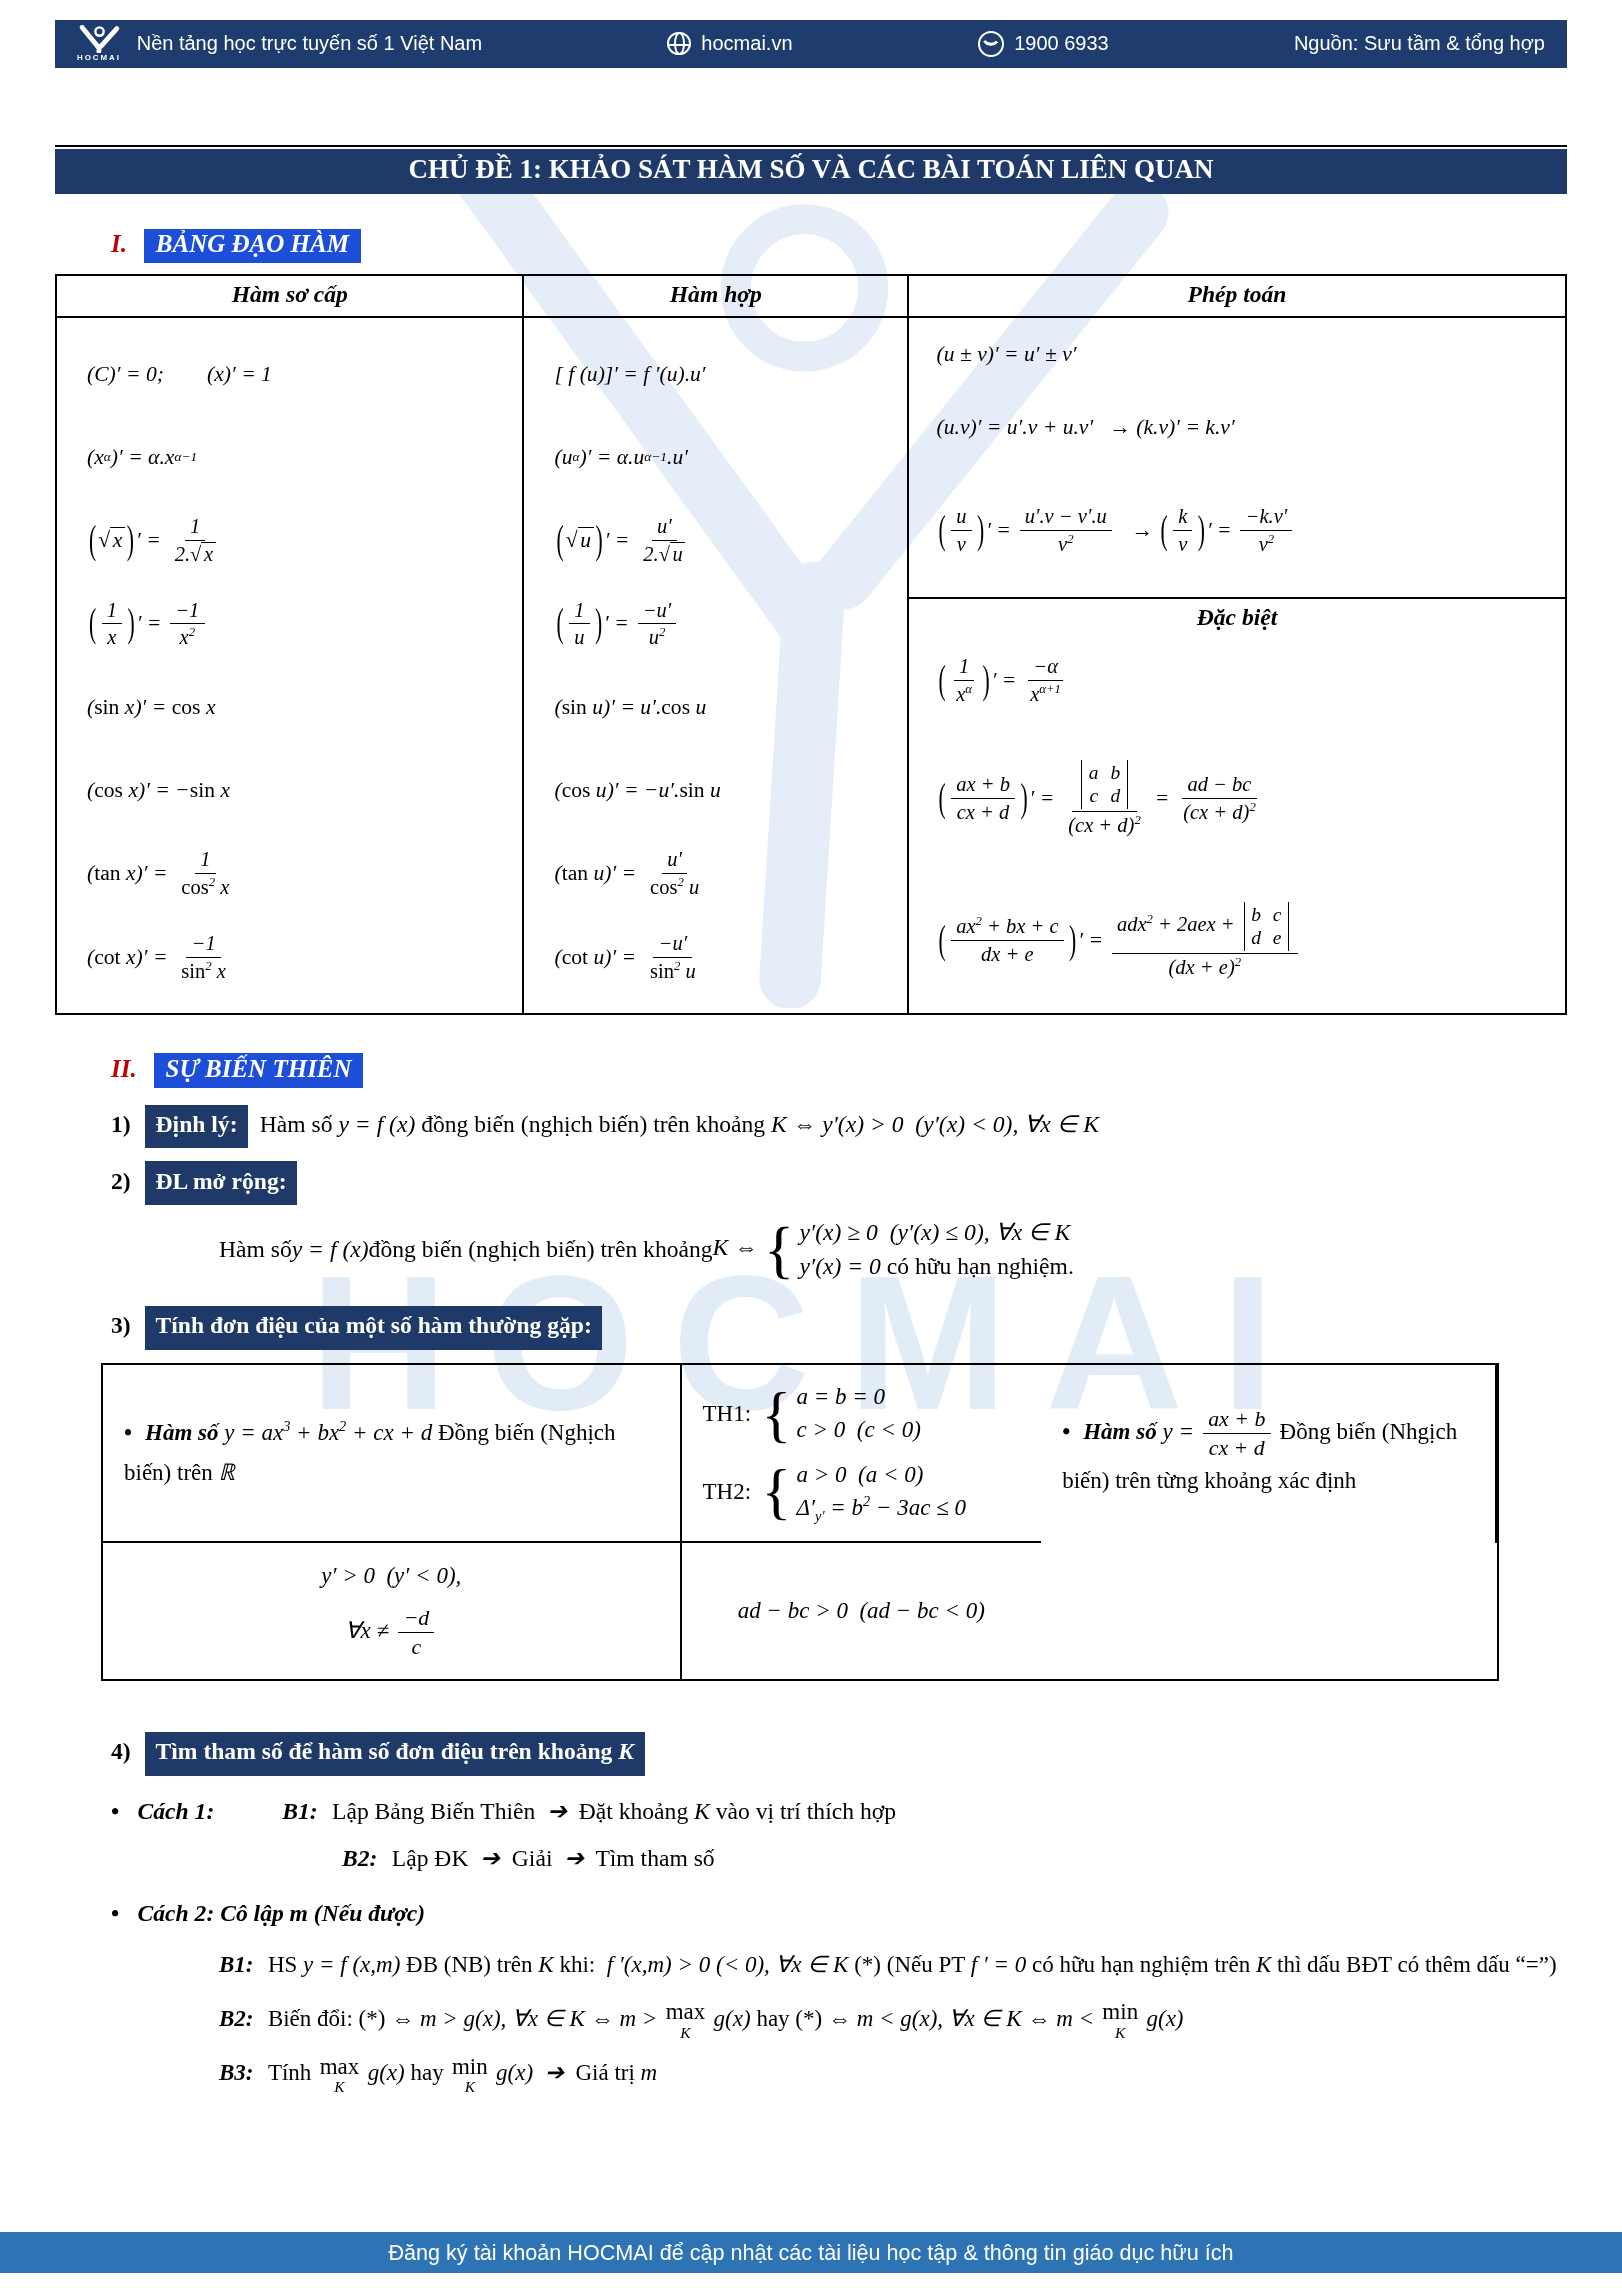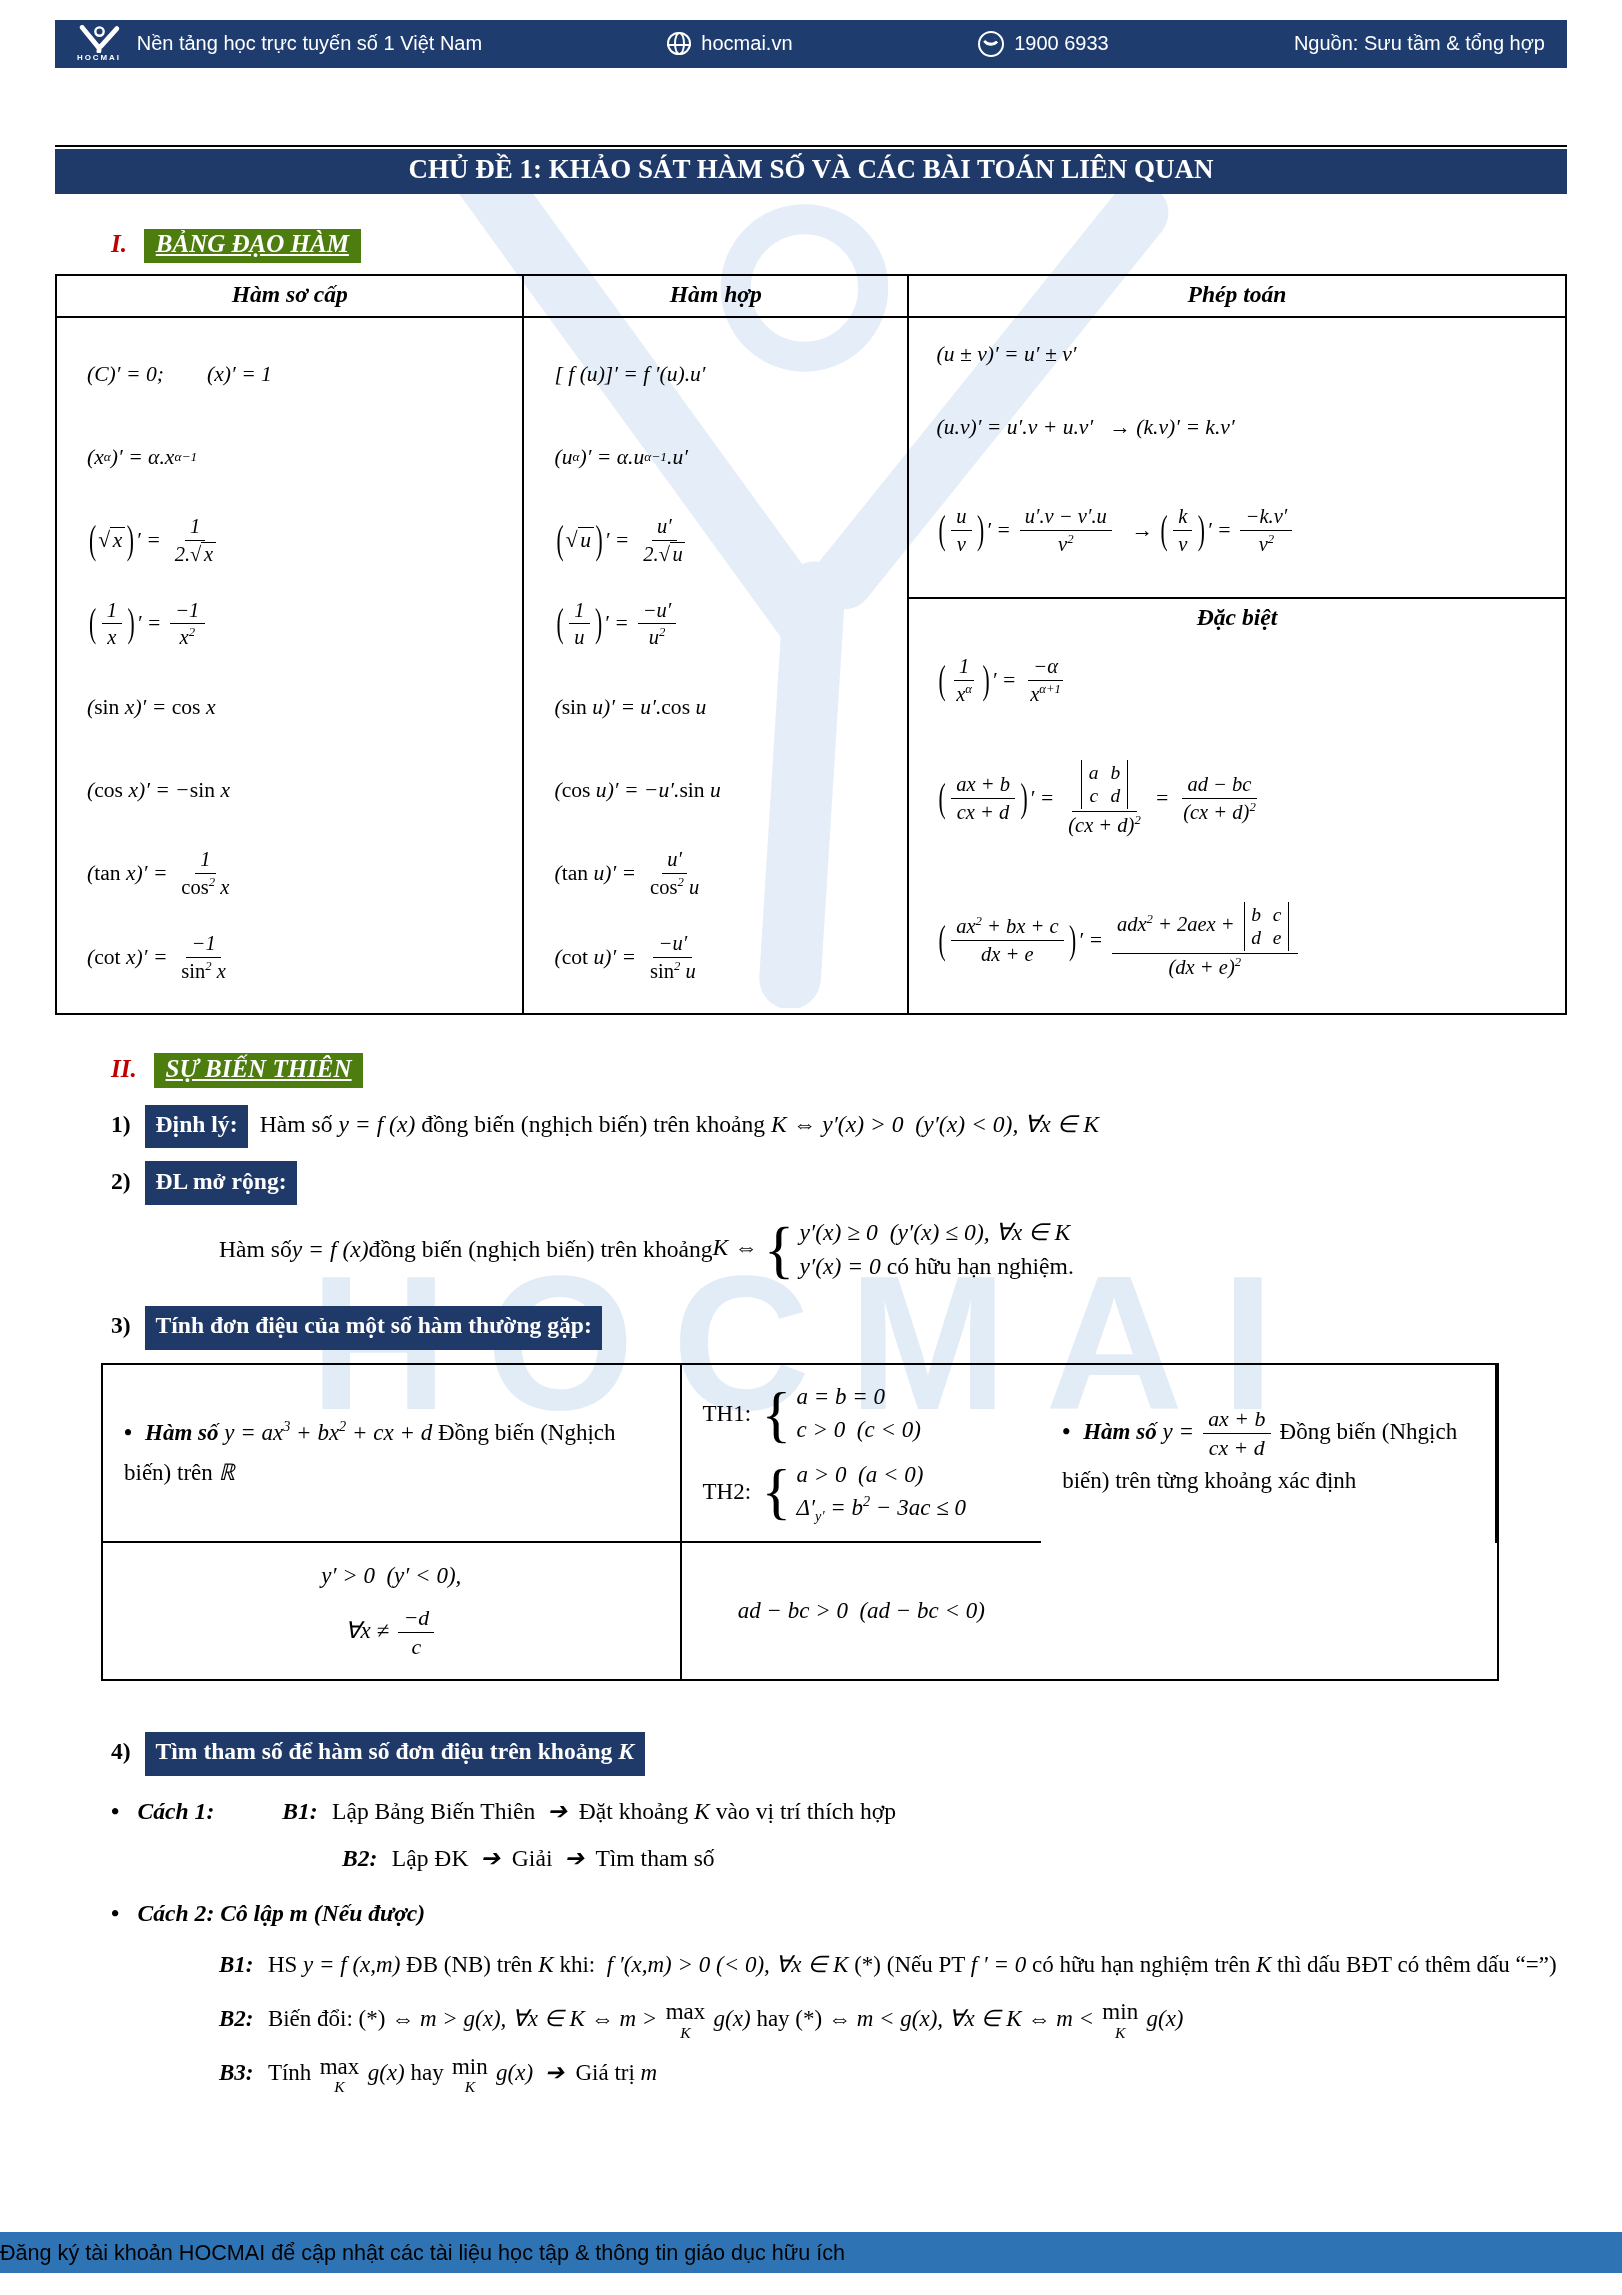--- a/index.html
+++ b/index.html
@@ -35,21 +35,21 @@
 
   
   .title-rule{border-top:2.6px solid #000;margin-top:77px}
   .title-bar{margin-top:2px;background:#1f3a68;color:#fff;text-align:center;
              font-size:27px;font-weight:700;padding:5.9px 0 8.5px}
 
   
   .sec-head{margin:35px 0 0 56px;font-size:25px;font-weight:700;font-style:italic;
             display:flex;align-items:baseline;gap:17px}
   .sec-num{color:#c00000}
-  .redbox{background:#4d7c0f;color:#fff;padding:1.3px 11.8px 5.2px;text-decoration:underline}
+  .redbox{background:#1d4ed8;color:#fff;padding:1.3px 11.8px 5.2px;}
 
   
   .math{font-family:"Liberation Serif",serif;font-style:italic;white-space:pre-wrap}
   .rm{font-style:normal}
   sup,sub{font-size:0.62em;line-height:0}
   .mfrac{display:inline-flex;flex-direction:column;align-items:center;vertical-align:middle;
          margin:0 3.3px;text-align:center;font-size:0.95em}
   .mnum{display:block;padding:0 5.2px 2px;border-bottom:1.6px solid #000;line-height:1.12}
   .mden{display:block;padding:2px 5.2px 0;line-height:1.12}
   .msqrt{white-space:nowrap}
@@ -107,22 +107,22 @@
 
   
   .bullet-line{margin:15.7px 0 0 56px;font-size:23.6px;line-height:1.7}
   .blt{font-weight:700;margin-right:18.3px}
   .cach-title{font-weight:700;font-style:italic;margin-right:68px}
   .blabel{font-weight:700;font-style:italic;margin-right:14.4px}
   .b2-line{margin:6.5px 0 0 287px;font-size:23.6px;line-height:1.7}
   .method-line{margin:11.8px 0 0 164px;font-size:23px;line-height:1.8}
 
   
-  .footer{position:absolute;left:0;right:0;bottom:22px;height:41px;background:#2e74b5;color:#000000;
-          display:flex;align-items:center;
+  .footer{position:absolute;left:0;right:0;bottom:22px;height:41px;background:#2e74b5;color:#ffffff;
+          display:flex;align-items:center;justify-content:center;
           font-family:"Liberation Sans",sans-serif;font-size:21.6px;z-index:1}
 </style>
 </head>
 <body>
 
 <div class="page">
 
   <div class="wm">
     <svg class="wm-figure" width="890" height="851" viewBox="0 0 1300 1300" fill="none">
       <circle cx="640" cy="200" r="105" stroke="#e4edf8" stroke-width="46"></circle>

